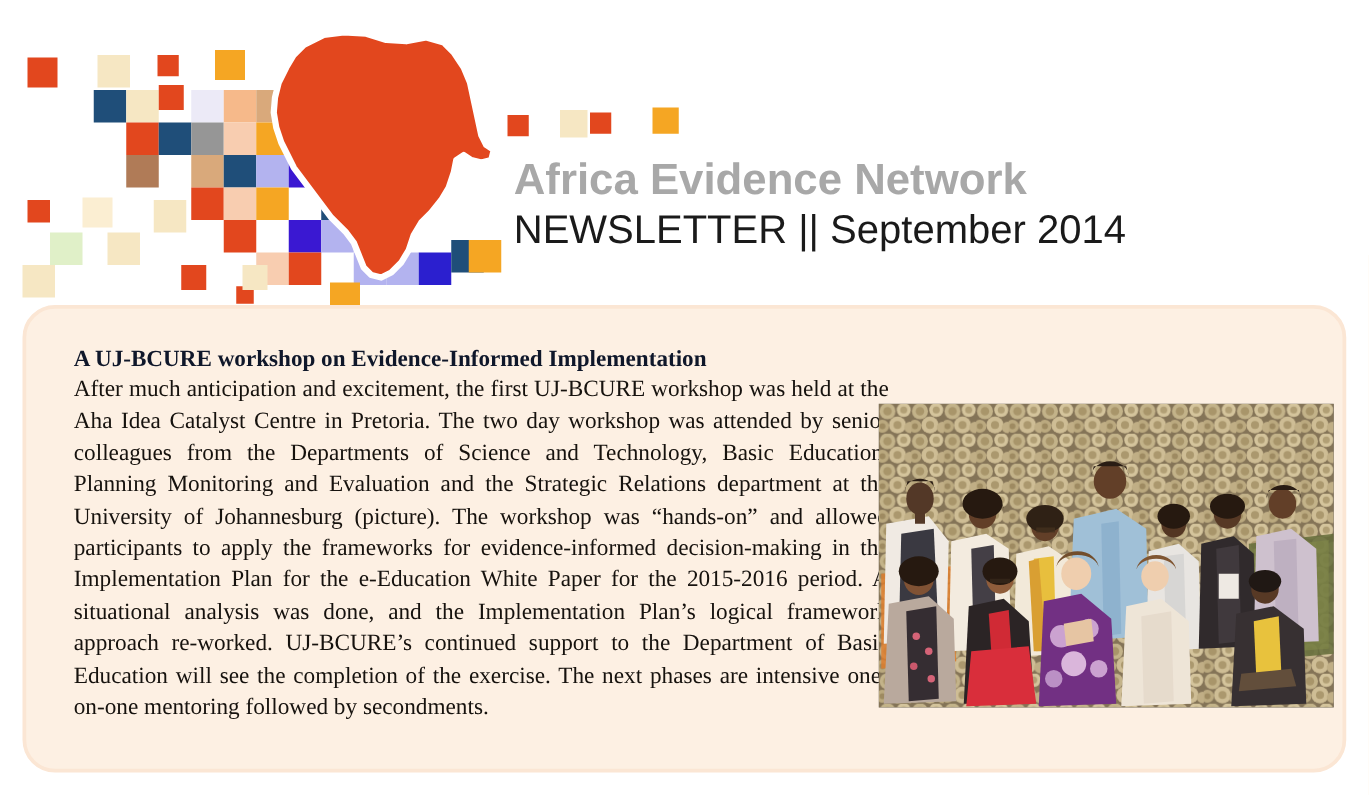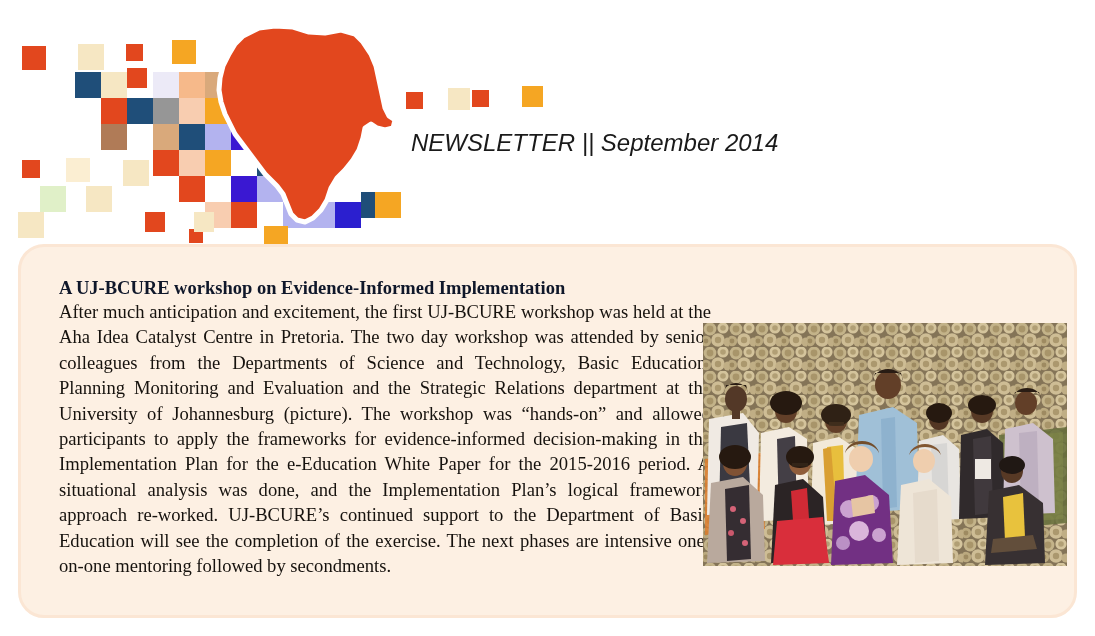--- a/index.html
+++ b/index.html
@@ -17,22 +17,22 @@
   .tile{position:absolute;}
 
   #africa{position:absolute;left:213px;top:24px;width:186px;height:216px;}
 
   #titleblock{position:absolute;left:411px;top:124px;width:620px;}
   #brand-title{
     font-size:35px;font-weight:bold;color:#a8a8a8;
     letter-spacing:0px;line-height:40px;white-space:nowrap;
   }
   #brand-sub{
-    font-size:24px;font-weight:normal;color:#1a1a1a;
-    line-height:34px;white-space:nowrap;margin-top:2px;font-style:italic;
+    font-size:32px;font-weight:normal;color:#1a1a1a;
+    line-height:34px;white-space:nowrap;margin-top:2px;
   }
 
   
   #card{
     position:absolute;left:18px;top:244px;
     width:1059px;height:374px;
     background:#fdf0e3;
     border:3px solid #fbe6d4;
     border-radius:26px;
     box-sizing:border-box;
@@ -136,20 +136,21 @@
                  L180,104 L172,106 L164,104 L158,100 L152,104 L150,114
                  L146,126 L140,136 L132,146 L124,154 L118,164 L114,176
                  L108,186 L100,194 L92,198 L84,196 L78,190 L74,180
                  L70,170 L64,162 L58,156 L52,150 L46,142 L40,134
                  L34,126 L28,118 L22,110 L17,100 L12,90 L8,78
                  L6,66 L7,54 L10,42 L16,30 L22,20 Z" fill="#e2471e" stroke="#ffffff" stroke-width="5" stroke-linejoin="round"></path>
       </svg>
     </div>
 
     <div id="titleblock">
+      <div id="brand-title">Africa Evidence Network</div>
       <div id="brand-sub">NEWSLETTER || September 2014</div>
     </div>
   </div>
 
   <div id="card">
     <div id="card-inner">
 
       <div id="article-heading">A UJ-BCURE workshop on Evidence-Informed Implementation</div>
 
       <div id="article-body">After much anticipation and excitement, the first UJ-BCURE workshop was held at the Aha Idea Catalyst Centre in Pretoria. The two day workshop was attended by senior colleagues from the Departments of Science and Technology, Basic Education, Planning Monitoring and Evaluation and the Strategic Relations department at the University of Johannesburg (picture). The workshop was “hands-on” and allowed participants to apply the frameworks for evidence-informed decision-making in the Implementation Plan for the e-Education White Paper for the 2015-2016 period. A situational analysis was done, and the Implementation Plan’s logical framework approach re-worked. UJ-BCURE’s continued support to the Department of Basic Education will see the completion of the exercise. The next phases are intensive one-on-one mentoring followed by secondments.</div>

